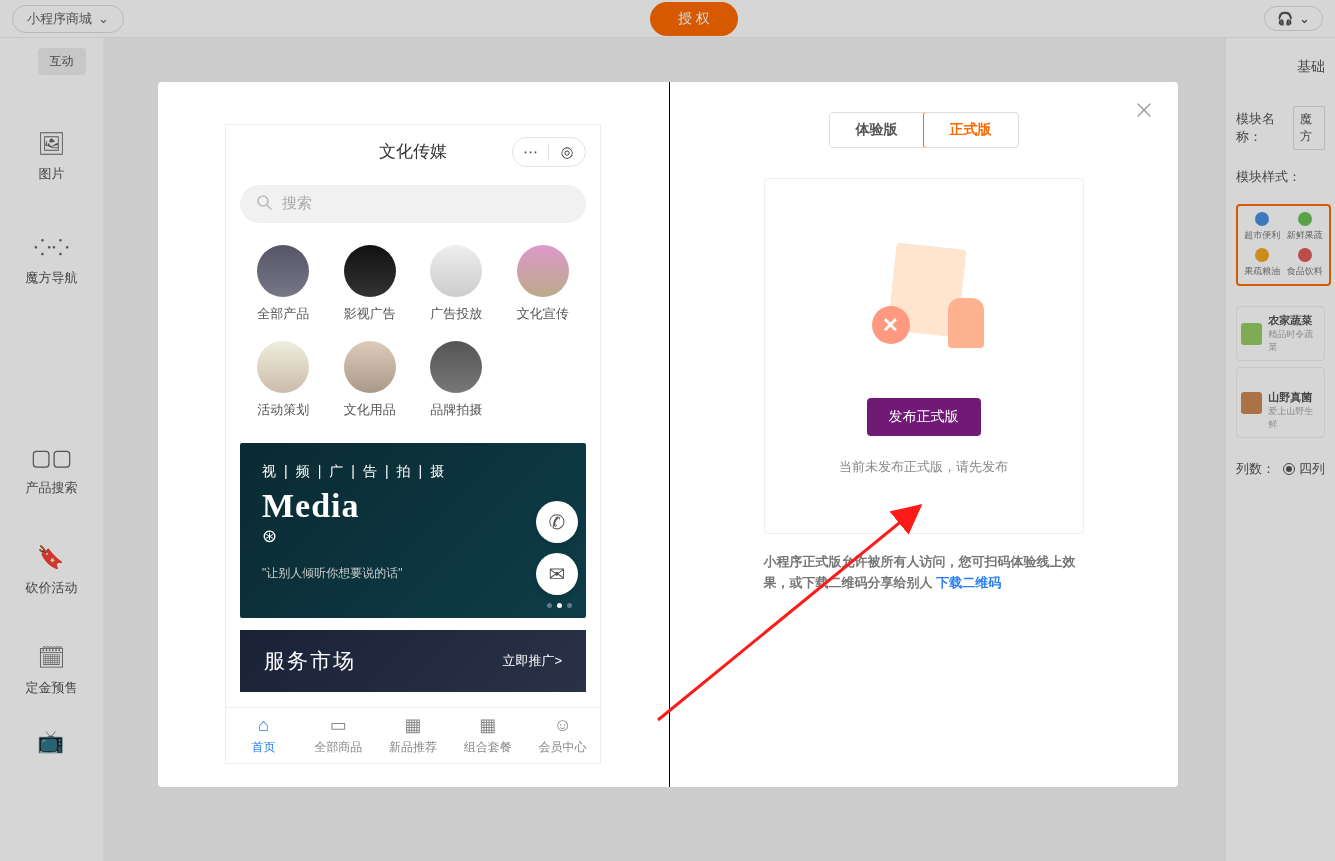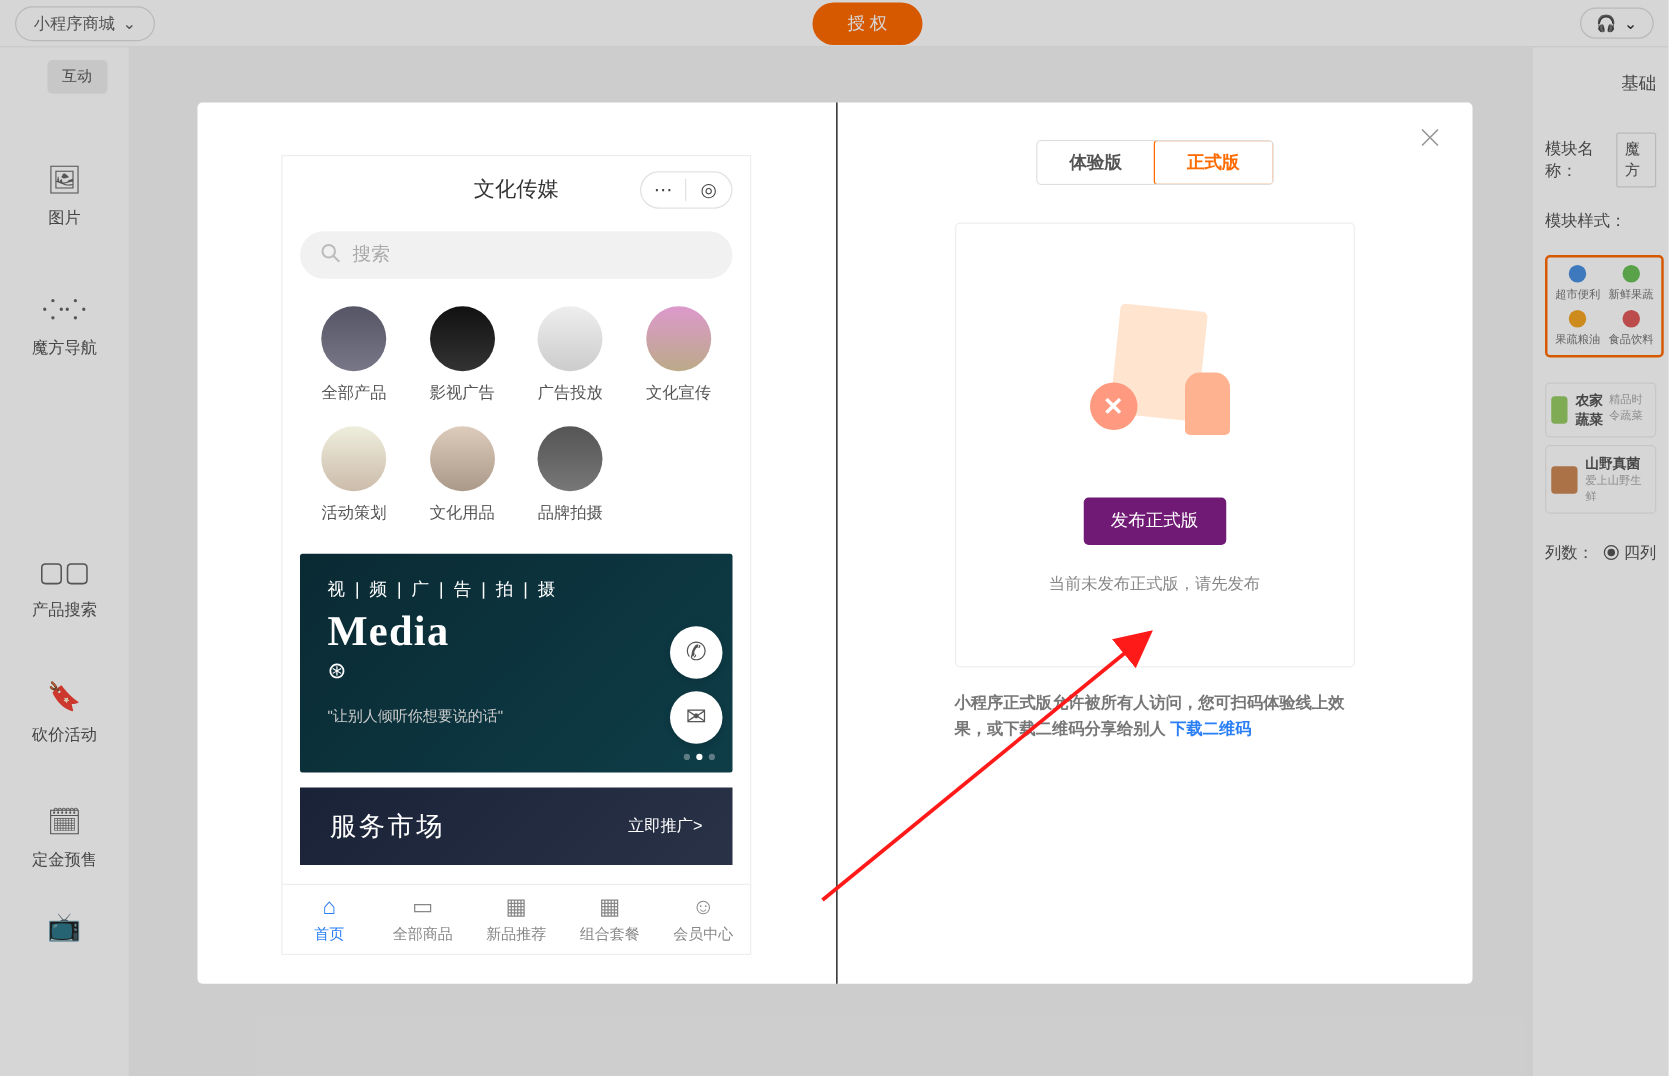--- a/index.html
+++ b/index.html
@@ -331,29 +331,29 @@
             <div class="style-dot" style="background:#f5a623"></div>
             <span>果疏粮油</span>
           </div>
         <div class="style-item">
             <div class="style-dot" style="background:#e05a5a"></div>
             <span>食品饮料</span>
           </div>
       </div>
       <div class="list-item">
         <div class="list-thumb" style="background:#9c6"></div>
-        <div style="display:flex;flex-direction:row;">
+        <div style="display:flex;flex-direction:column;">
           <span style="font-size:11px;font-weight:600;">农家蔬菜</span>
           <span style="font-size:9px;color:#aaa;">精品时令蔬菜</span>
         </div>
       </div>
       <div class="list-item">
         <div class="list-thumb" style="background:#c85"></div>
         <div style="display:flex;flex-direction:column;">
-          <span style="font-size:11px;font-weight:600;">山野真菌</span>
+          <span style="font-size:11px;font-weight:600;margin-top:16px;">山野真菌</span>
           <span style="font-size:9px;color:#aaa;">爱上山野生鲜</span>
         </div>
       </div>
       <div class="row" style="margin-top:22px;">
         <span class="label">列数：</span>
         <span style="display:inline-flex;align-items:center;gap:4px;">
           <span style="width:12px;height:12px;border:1px solid #555;border-radius:50%;display:inline-flex;align-items:center;justify-content:center;">
               <span style="width:6px;height:6px;background:#555;border-radius:50%;"></span>
             </span>
           <span>四列</span>

